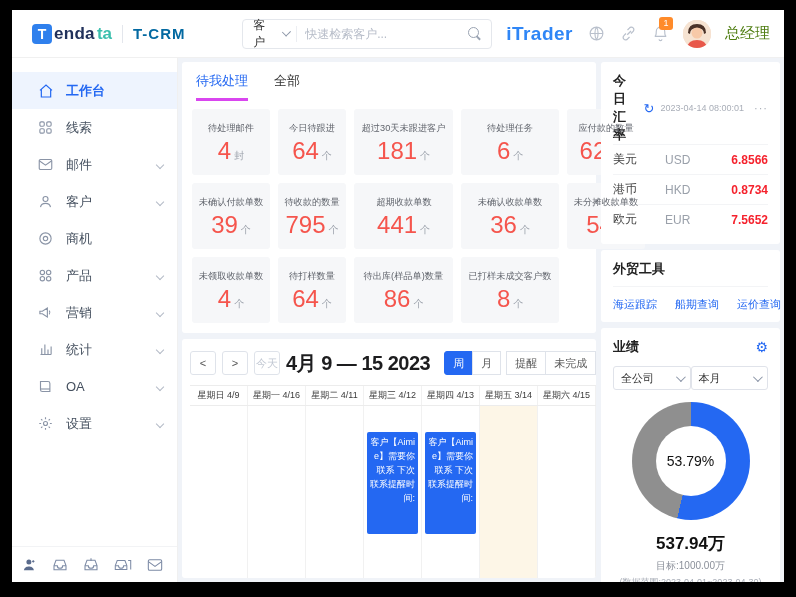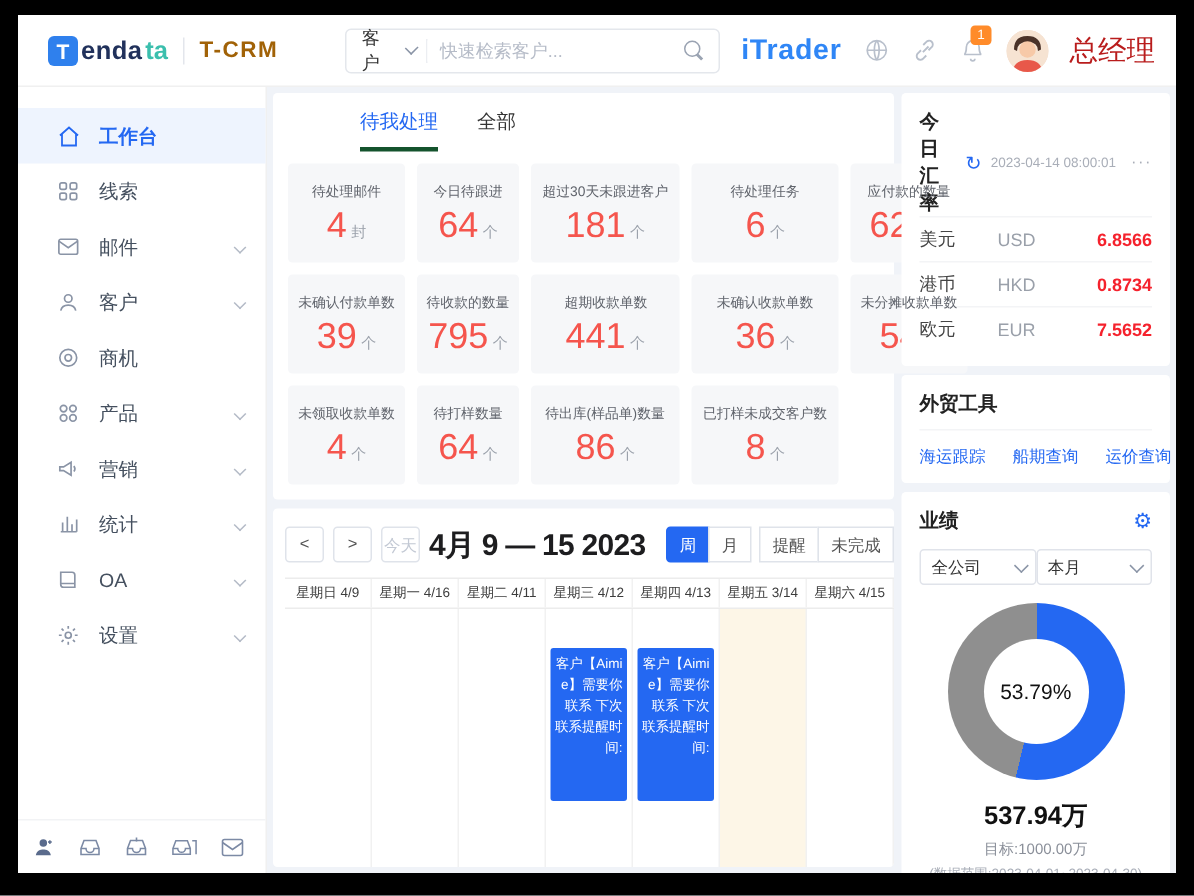--- a/index.html
+++ b/index.html
@@ -7,37 +7,37 @@
   body { background:#000; position:relative; font-family:"Liberation Sans",sans-serif; overflow:hidden; }
   .app { position:absolute; left:12px; top:10px; width:772px; height:572px; background:#fff; overflow:hidden; display:flex; flex-direction:column; }
 
   
   .hdr { height:48px; flex:0 0 48px; display:flex; align-items:center; padding:0 14px 0 20px; border-bottom:1px solid #f0f0f0; }
   .logo { display:flex; align-items:center; gap:2px; }
   .logo-t { width:20px; height:20px; background:#2f80ed; color:#fff; border-radius:4px; font-size:14px; font-weight:bold; display:flex; align-items:center; justify-content:center; }
   .logo-dark { color:#21315b; font-weight:bold; font-size:17px; letter-spacing:.3px; }
   .logo-teal { color:#3bbfad; font-weight:bold; font-size:17px; }
   .logo-sep { width:1px; height:18px; background:#e3e6ec; margin:0 10px; }
-  .product { color:#a16207; font-weight:bold; font-size:15px; letter-spacing:1px; }
+  .product { color:#0369a1; font-weight:bold; font-size:15px; letter-spacing:1px; }
   .hdr-right { margin-left:auto; display:flex; align-items:center; gap:14px; }
   .searchbox { display:flex; align-items:center; width:250px; height:30px; border:1px solid #e4e7ec; border-radius:4px; background:#fff; }
   .search-cat { display:flex; align-items:center; gap:8px; padding:0 8px 0 10px; font-size:12px; color:#333; cursor:pointer; }
   .chev { width:7px; height:7px; border-right:1.5px solid #8a94a6; border-bottom:1.5px solid #8a94a6; transform:rotate(45deg) translateY(-2px); display:inline-block; }
   .search-div { width:1px; height:16px; background:#eceef2; }
   .searchbox input { border:0; outline:0; flex:1; font-size:12px; padding:0 8px; color:#333; font-family:"Liberation Sans",sans-serif; }
   .searchbox input::placeholder { color:#b6bcc8; }
   .mag { width:13px; height:13px; position:relative; margin-right:10px; flex:0 0 13px;}
   .mag::before { content:""; position:absolute; width:9px; height:9px; border:1.5px solid #9aa3b2; border-radius:50%; left:0; top:0; }
   .mag::after { content:""; position:absolute; width:5px; height:1.5px; background:#9aa3b2; transform:rotate(45deg); left:8px; top:10px; }
   .itrader { color:#2f86f6; font-weight:bold; font-size:19px; letter-spacing:.5px; }
   .hicon { width:18px; height:18px; display:flex; align-items:center; justify-content:center; color:#b9c0cc; }
   .bell-wrap { position:relative; }
   .badge { position:absolute; top:-8px; right:-4px; min-width:14px; height:13px; background:#ff8b2a; color:#fff; font-size:9px; border-radius:3px; display:flex; align-items:center; justify-content:center; padding:0 3px; }
   .avatar { width:28px; height:28px; border-radius:50%; overflow:hidden; background:#f3d9c6; }
-  .role { font-size:19px; color:#b91c1c; }
+  .role { font-size:15px; color:#4d7c0f; }
 
   
   .layout { flex:1; display:flex; min-height:0; }
   aside { width:166px; flex:0 0 166px; border-right:1px solid #f0f0f0; display:flex; flex-direction:column; padding-top:14px; }
   .nav-item { height:37px; display:flex; align-items:center; gap:12px; padding:0 14px 0 26px; font-size:13px; color:#45505f; cursor:pointer; }
   .nav-item .nico { width:16px; height:16px; flex:0 0 16px; color:#8a94a6; }
   .nav-item.active { background:#eef4fe; color:#2468f2;font-weight:bold; }
   .nav-item.active .nico { color:#2468f2; }
   .nav-item .nav-chev { margin-left:auto; width:6px; height:6px; border-right:1.2px solid #b3bac6; border-bottom:1.2px solid #b3bac6; transform:rotate(45deg); }
   .aside-foot { margin-top:auto; border-top:1px solid #f2f3f5; height:36px; display:flex; align-items:center; justify-content:flex-end; gap:15px; padding:0 14px; color:#7c8aa5; }
@@ -49,21 +49,21 @@
 
   
   .board-bar { height:28px; flex:0 0 28px; background:#e9f1fd; display:flex; align-items:center; gap:20px; padding:0 12px; border-radius:2px; }
   .board-tab { color:#2468f2; font-size:12px; cursor:pointer; white-space:nowrap; }
 
   
   .panel { background:#fff; border-radius:3px; }
   .stats { display:flex; flex-direction:column; }
   .stats-tabs { display:flex; gap:26px; padding:10px 14px 0; }
   .stat-tab { font-size:13px; color:#333; padding-bottom:8px; cursor:pointer; }
-  .stat-tab.active { color:#2468f2; border-bottom:3px solid #14532d;margin-left:44px; }
+  .stat-tab.active { color:#2468f2; border-bottom:3px solid #d946ef; }
   .cards { display:grid; grid-template-columns:repeat(5,1fr); gap:8px; padding:8px 10px 10px; }
   .card { background:#f6f7f9; border-radius:3px; height:66px; display:flex; flex-direction:column; align-items:center; justify-content:center; gap:4px; padding:4px; cursor:pointer; }
   .card .clabel { font-size:10px; color:#60646c; white-space:nowrap; transform:scale(.92); }
   .card .cval { font-size:24px; color:#f5554d; line-height:1; }
   .card .cunit { font-size:10px; color:#9aa0aa; margin-left:3px; }
   .card.empty { background:transparent; cursor:default; }
 
   
   .calendar { flex:1; display:flex; flex-direction:column; overflow:hidden; padding:8px 0 0 8px; }
   .cal-toolbar { display:flex; align-items:center; flex:0 0 32px; gap:6px; padding-right:0; overflow:hidden; }

